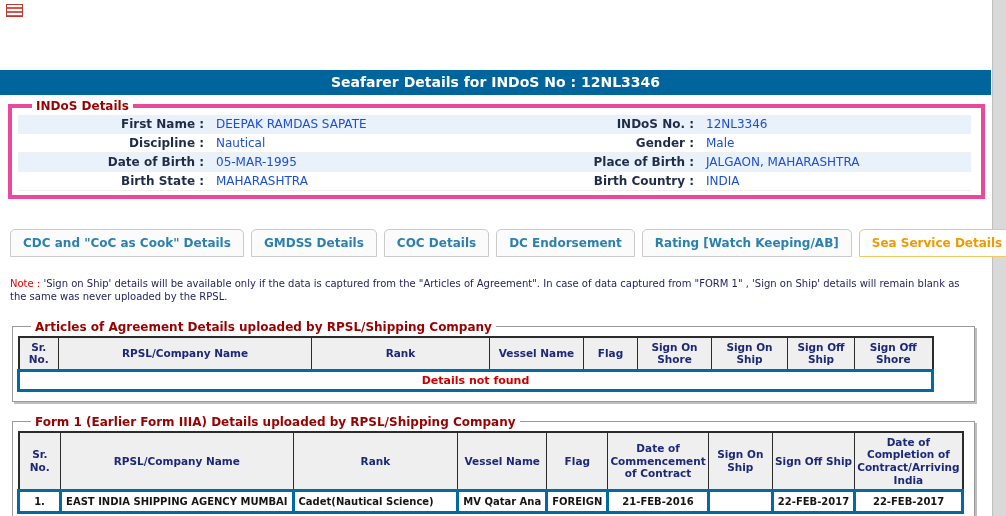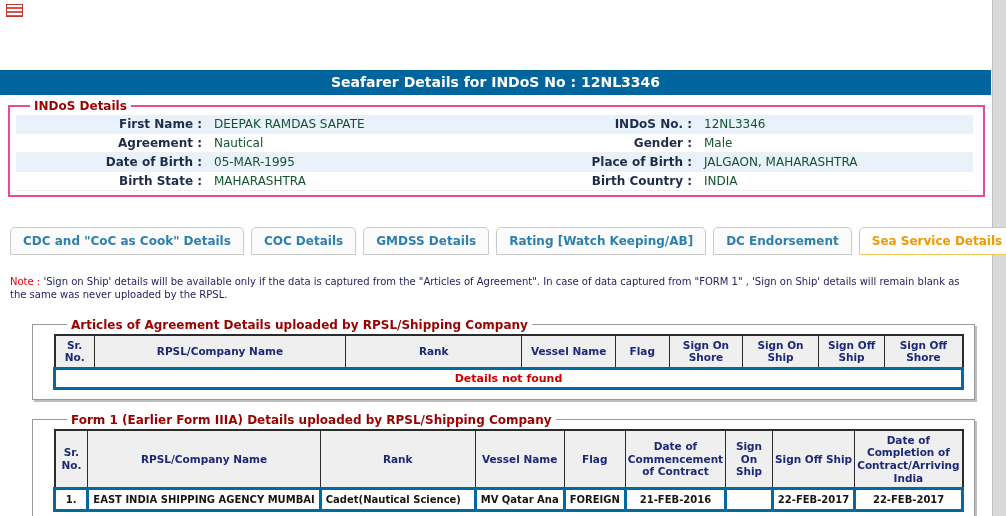--- a/index.html
+++ b/index.html
@@ -19,47 +19,47 @@
     background:#d9d9d9;border-left:1px solid #bfbfbf;box-sizing:border-box;
   }
   
   .header-bar{
     margin-top:62px;height:25px;background:#00659d;color:#fff;
     font-weight:bold;font-size:14px;line-height:25px;text-align:center;
   }
   
   fieldset{box-sizing:border-box;}
   .indos-fs{
-    margin:4px 6px 0 8px;border:2px solid #ec4899;padding:2px 10px 4px 6px;background:#fff;
+    margin:4px 6px 0 8px;border:4px solid #ec4899;padding:2px 10px 4px 6px;background:#fff;
   }
   .indos-fs legend,.data-fs legend{
     color:#990000;font-weight:bold;font-size:12px;padding:0 4px;margin-left:14px;
   }
   .indos-table{width:100%;border-collapse:collapse;table-layout:fixed;font-size:12px;}
   .indos-table tr{height:16px;}
   .indos-table tr:nth-child(odd){background:#e9f1fa;}
   .indos-table tr{border-bottom:1px solid #f0f0f0;}
   .indos-table td{padding:2px 4px;overflow:hidden;white-space:nowrap;}
   .indos-table .lbl{text-align:right;font-weight:bold;color:#1e2c48;}
-  .indos-table .val{text-align:left;color:#14532d;padding-left:8px;margin-top:26px;}
+  .indos-table .val{text-align:left;color:#1d4ed8;padding-left:8px;margin-top:26px;}
   
   .tabs{display:flex;gap:7px;margin:30px 0 0 10px;align-items:flex-end;}
   .tab{
     border:1px solid #cacaca;border-radius:5px 5px 0 0;background:#fbfbfb;
     color:#2c80ad;font-weight:bold;font-size:12px;padding:6px 12px;white-space:nowrap;cursor:pointer;
   }
   .tab.active{color:#f09a00;border-color:#f3c95f;background:#fff;}
   
   .note{margin:21px 12px 0 10px;font-weight:normal;font-size:10px;color:#1e1e5a;line-height:1.28;}
   .note-prefix{color:#e60000;}
   
   .data-fs{
-    margin:16px 16px 0 32px;border:1px solid #9a9a9a;
+    margin:16px 16px 0 12px;border:1px solid #9a9a9a;
     box-shadow:2px 2px 0 rgba(125,125,125,0.5);
-    padding:2px 10px 9px 20px;background:#fff;
+    padding:2px 10px 9px 4px;background:#fff;
   }
   .data-table{border-collapse:collapse;table-layout:fixed;border:2px solid #2b2b2b;}
   .data-table th{
     background:#efefef;color:#1c2878;border:1px solid #2b2b2b;
     font-size:10.5px;font-weight:bold;text-align:center;padding:3px 2px;line-height:1.2;
   }
   .data-table td{
     border:3px solid #0369a1;font-size:10px;font-weight:bold;color:#151515;
     padding:4px 4px;white-space:nowrap;overflow:hidden;
   }
@@ -90,21 +90,21 @@
           <col>
         </colgroup>
       <tbody>
           <tr>
         <td class="lbl">First Name :</td>
         <td class="val">DEEPAK RAMDAS SAPATE</td>
         <td class="lbl">INDoS No. :</td>
         <td class="val">12NL3346</td>
       </tr>
       <tr>
-        <td class="lbl">Agreement :</td>
+        <td class="lbl">Discipline :</td>
         <td class="val">Nautical</td>
         <td class="lbl">Gender :</td>
         <td class="val">Male</td>
       </tr>
       <tr>
         <td class="lbl">Date of Birth :</td>
         <td class="val">05-MAR-1995</td>
         <td class="lbl">Place of Birth :</td>
         <td class="val">JALGAON, MAHARASHTRA</td>
       </tr>
@@ -113,24 +113,24 @@
         <td class="val">MAHARASHTRA</td>
         <td class="lbl">Birth Country :</td>
         <td class="val">INDIA</td>
       </tr>
     </tbody>
       </table>
   </fieldset>
 
   <div class="tabs">
     <div class="tab">CDC and "CoC as Cook" Details</div>
+    <div class="tab">GMDSS Details</div>
     <div class="tab">COC Details</div>
-    <div class="tab">GMDSS Details</div>
+    <div class="tab">DC Endorsement</div>
     <div class="tab">Rating [Watch Keeping/AB]</div>
-    <div class="tab">DC Endorsement</div>
     <div class="tab active">Sea Service Details</div>
 
   </div>
 
   <div class="note">
     <span class="note-prefix">Note :</span><span> 'Sign on Ship' details will be available only if the data is captured from the "Articles of Agreement". In case of data captured from "FORM 1" , 'Sign on Ship' details will remain blank as the same was never uploaded by the RPSL.</span>
   </div>
 
   <fieldset class="data-fs">
     <legend>Articles of Agreement Details uploaded by RPSL/Shipping Company</legend>

